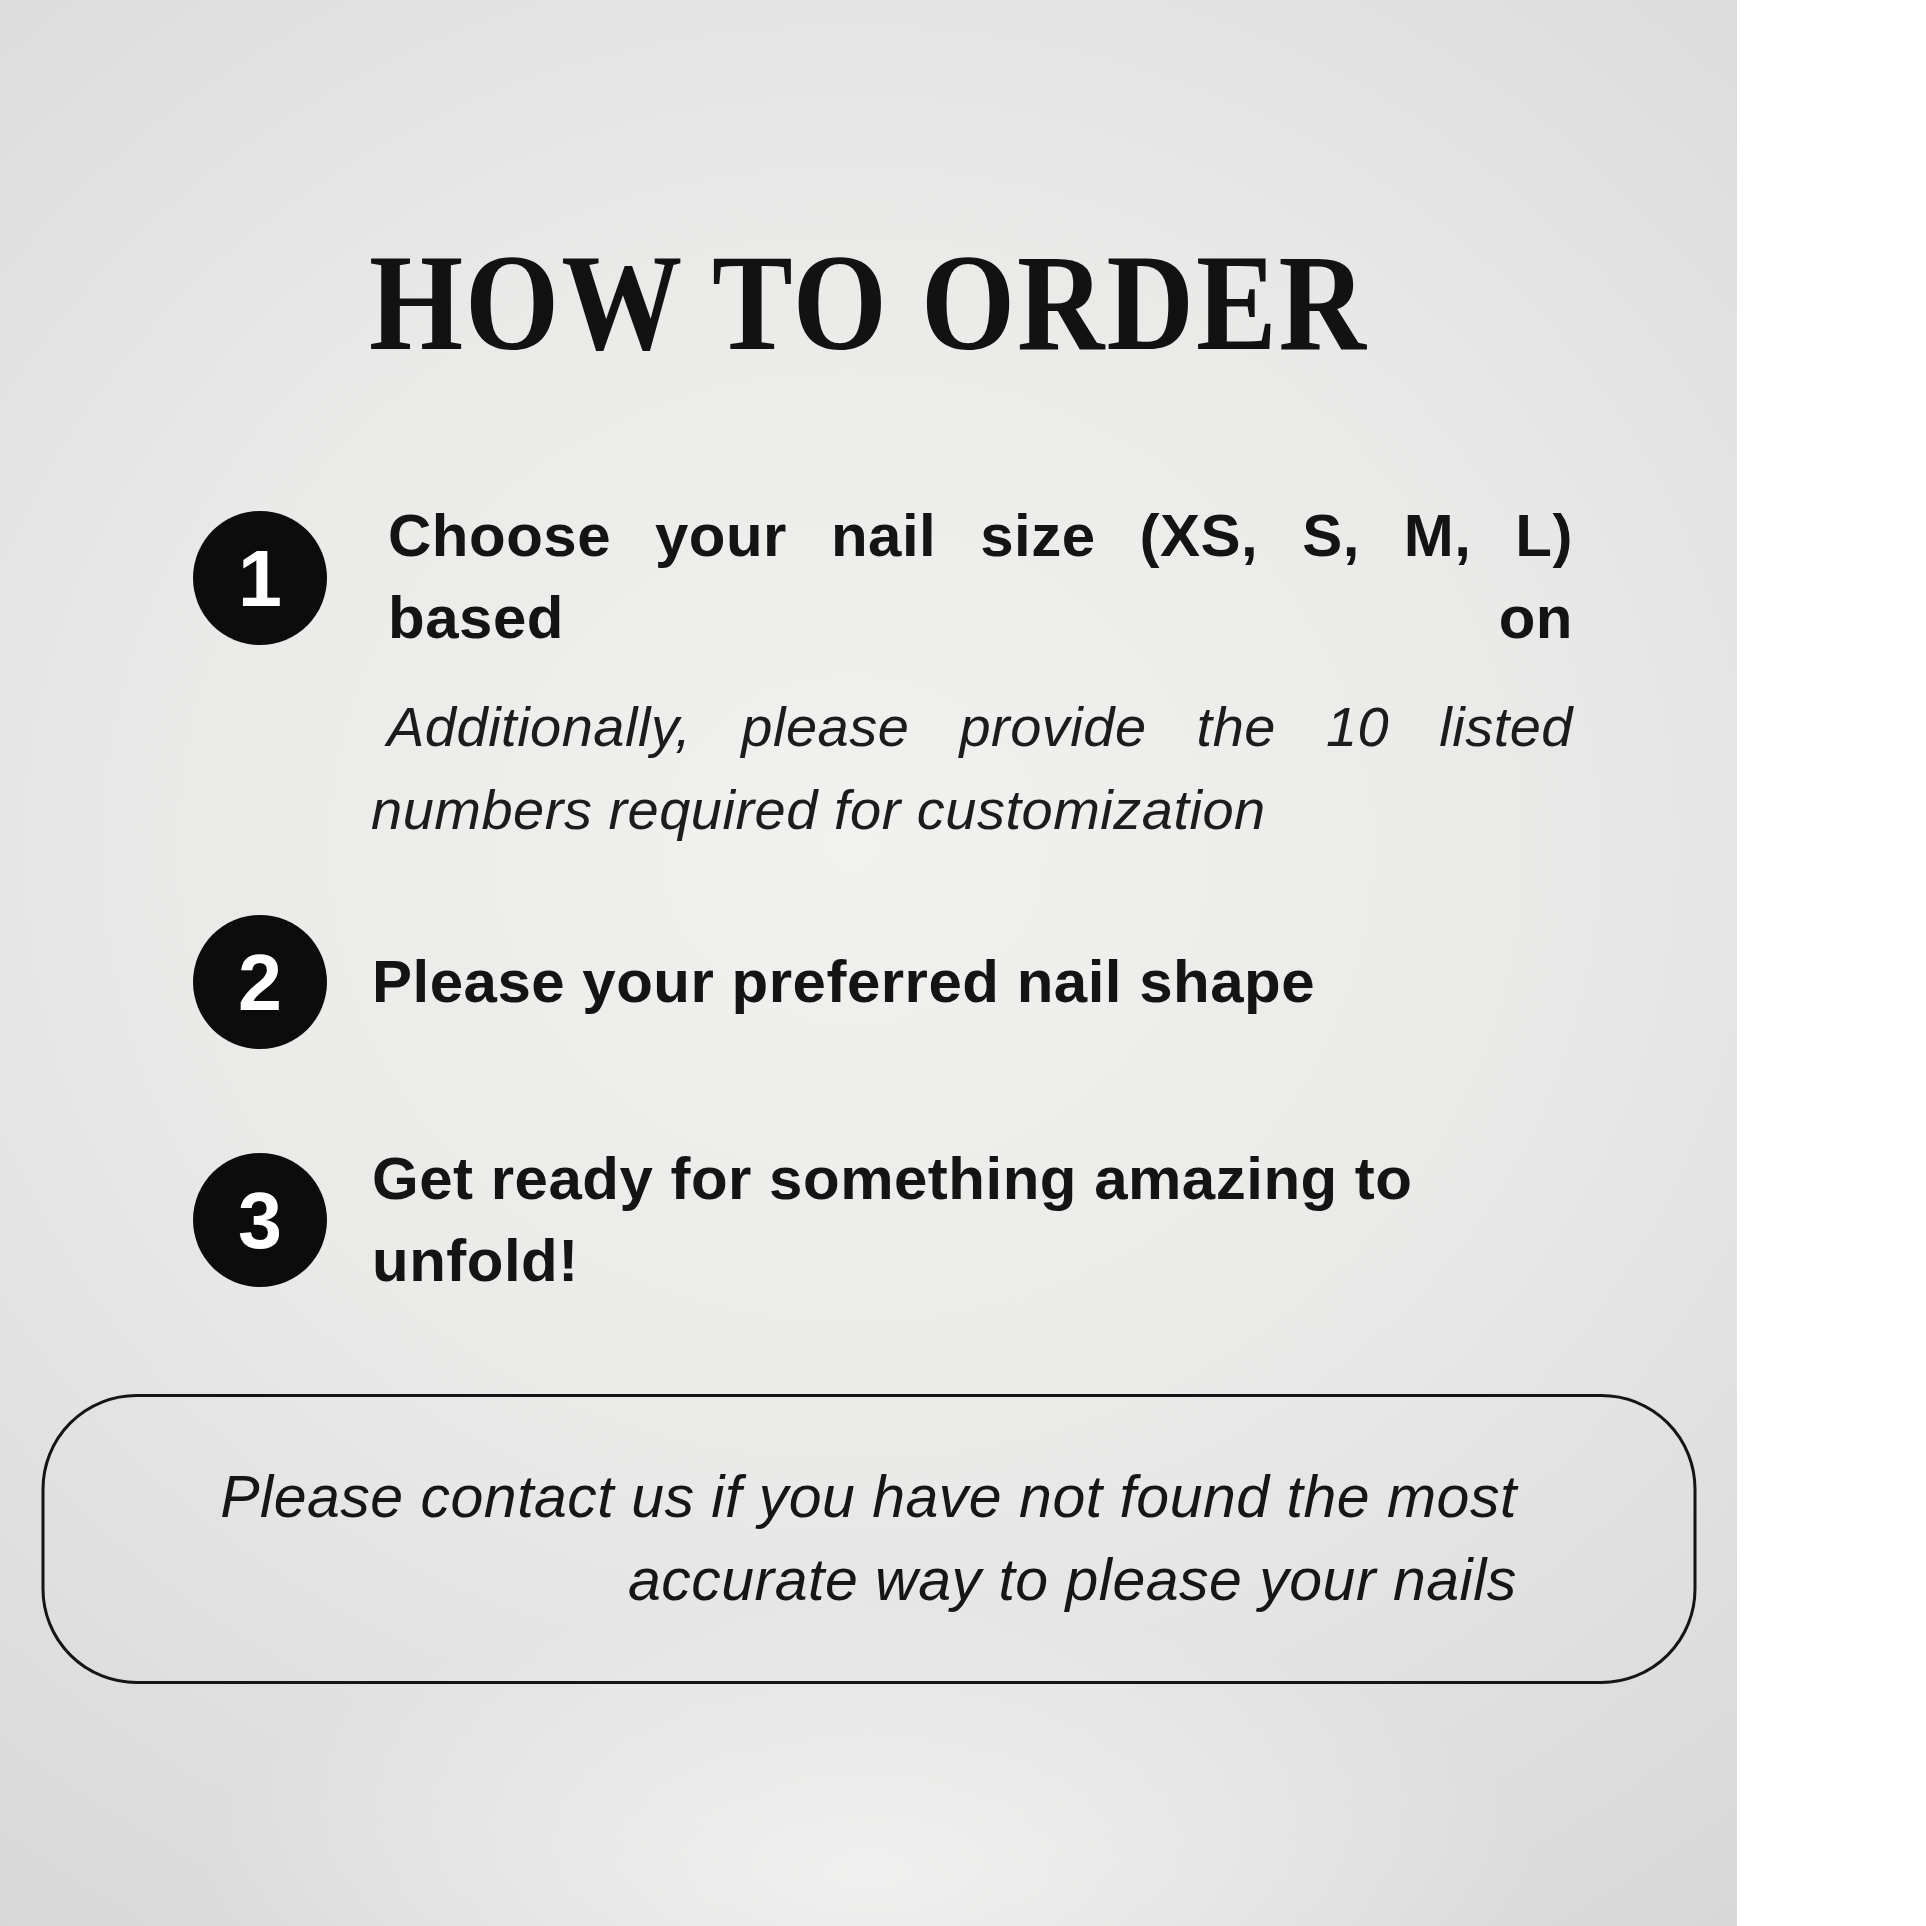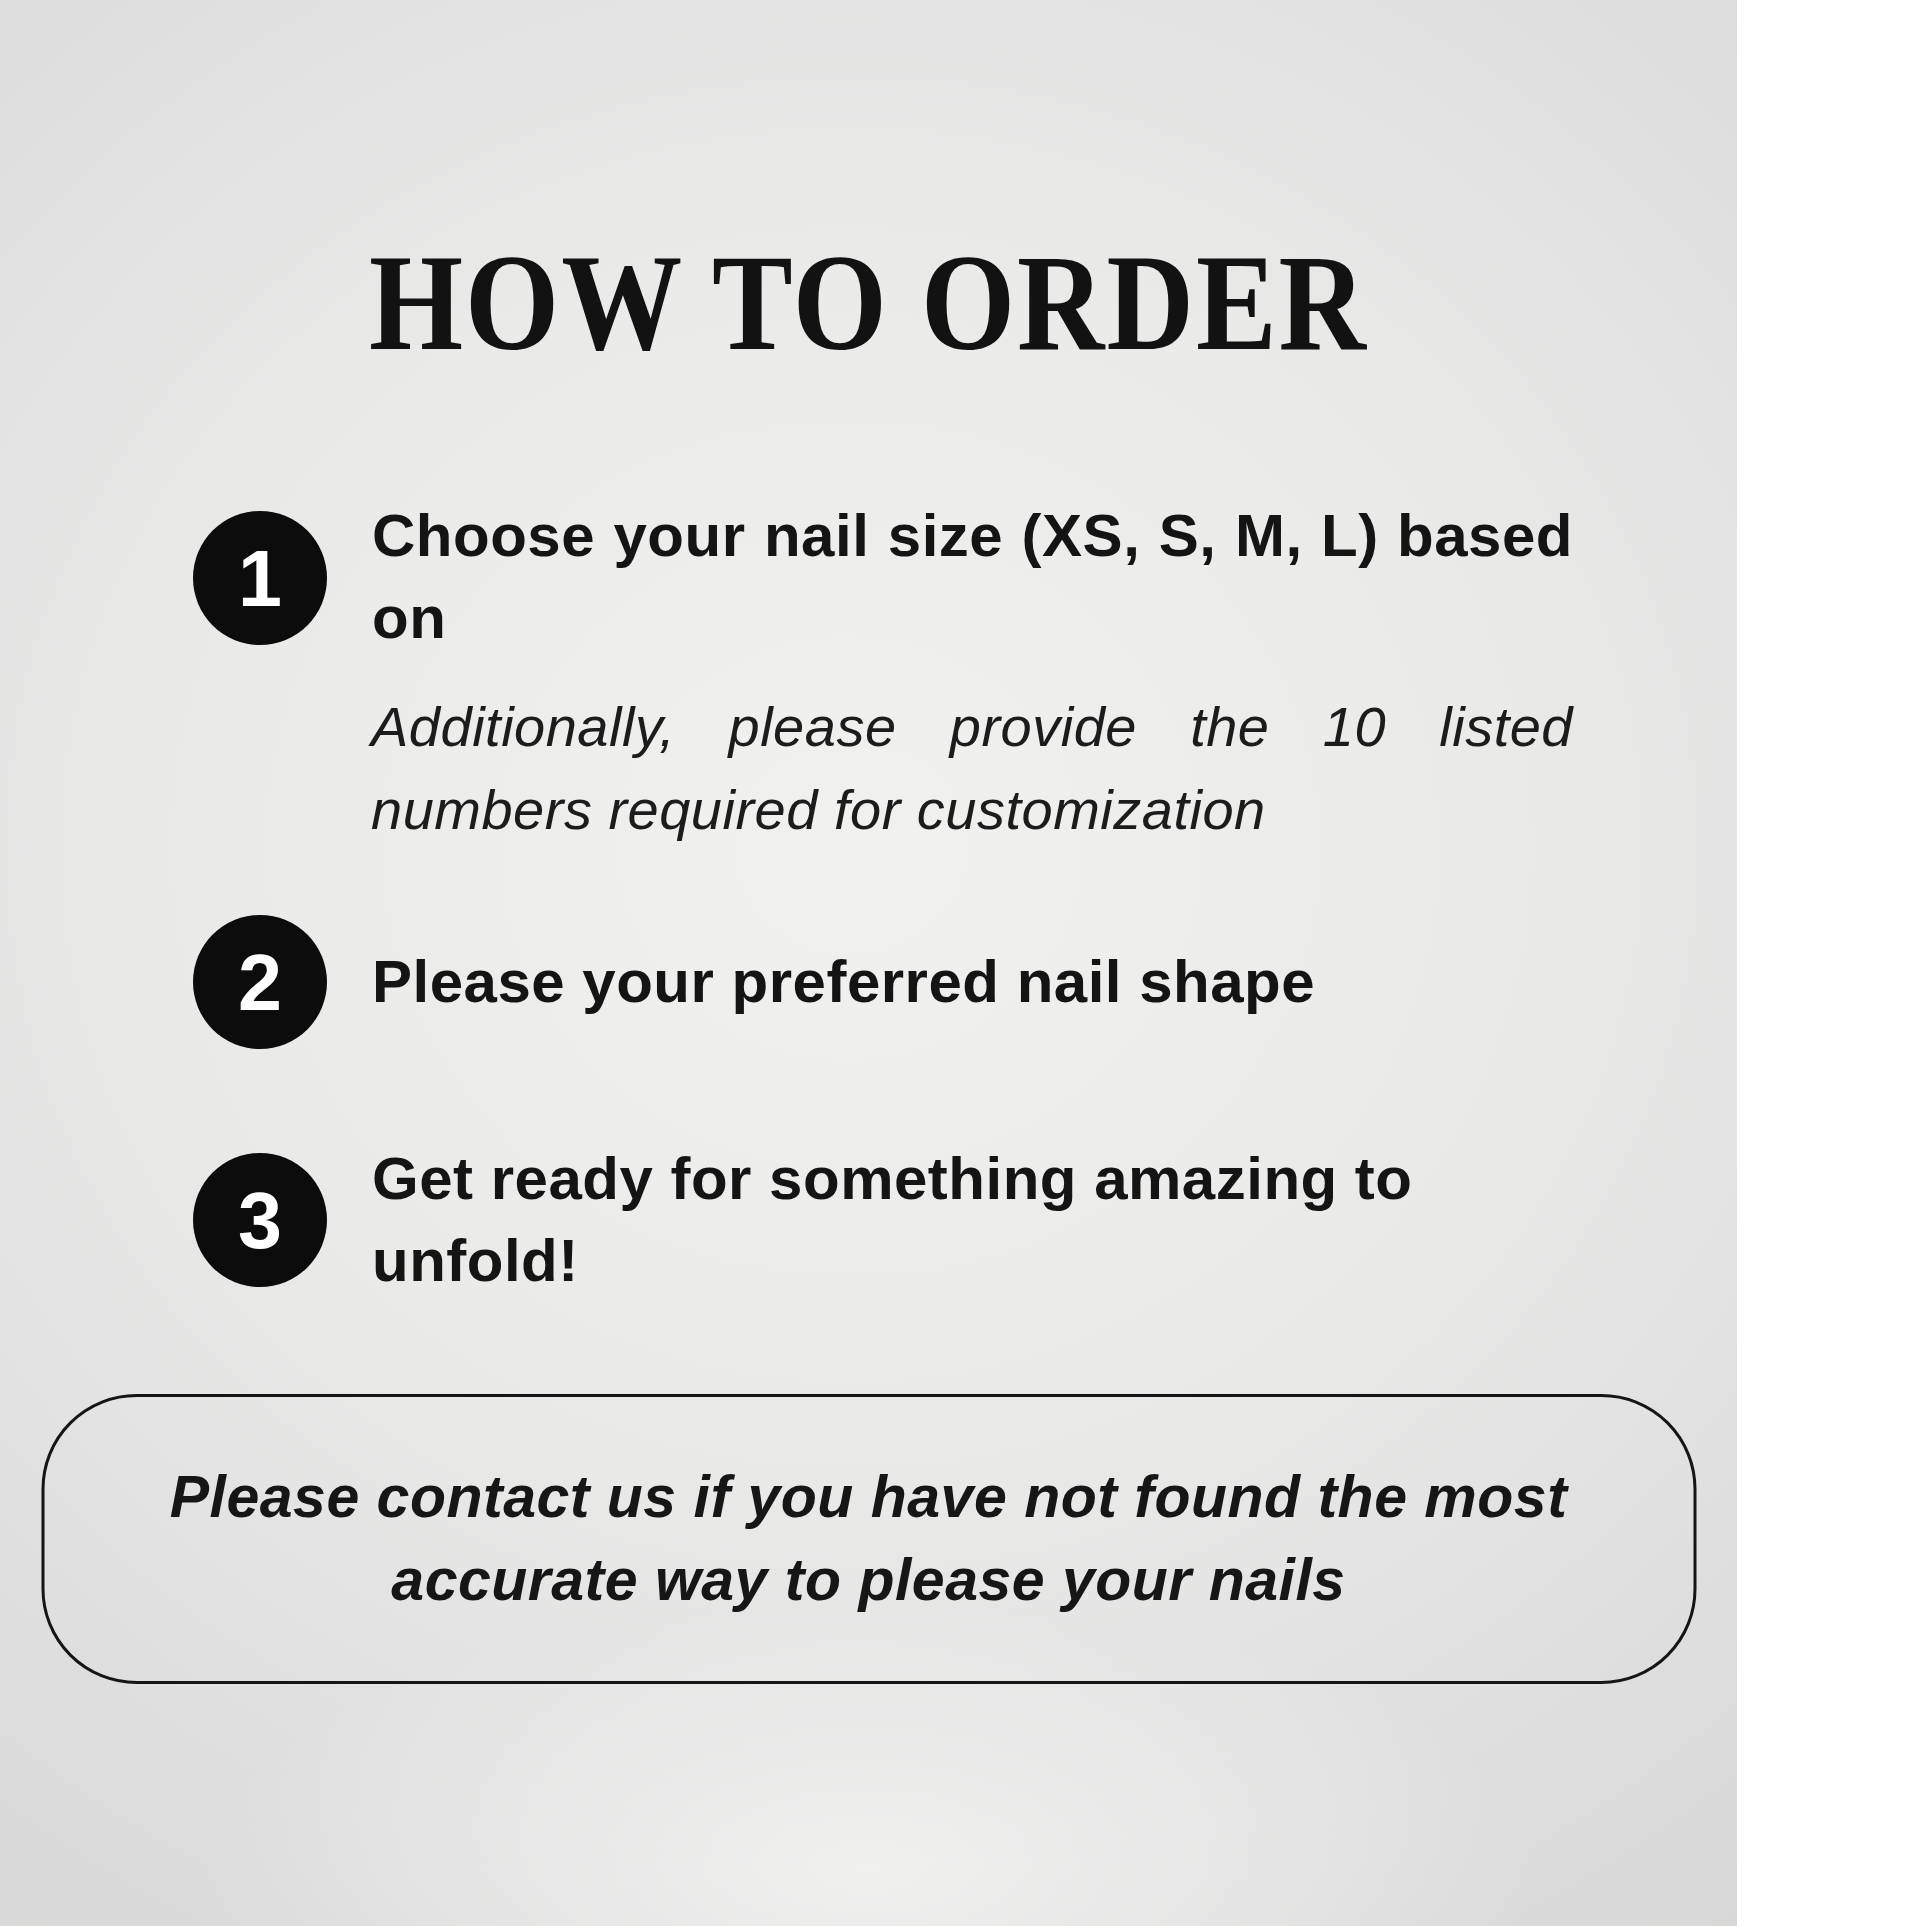--- a/index.html
+++ b/index.html
@@ -66,20 +66,21 @@
     flex: 1 1 auto;
     font-size: 60px;
     font-weight: 700;
     line-height: 82px;
     letter-spacing: 0.5px;
     color: #141414;
   }
   .jl {               
     text-align: justify;
     text-align-last: justify;
+    margin-left: 16px;
   }
   .step-1 { top: 495px; }
   .step-1 .badge { margin-top: 16px; }
   .step-2 { top: 915px; align-items: center; }
   .step-3 { top: 1138px; align-items: center; }
 
   
   .note {
     position: absolute;
     left: 371px;
@@ -105,25 +106,26 @@
     border: 3px solid #151515;
     border-radius: 95px;
     display: flex;
     align-items: center;
     justify-content: center;
     text-align: center;
   }
   .footer-text {
     margin: 0;
     font-size: 59px;
-    font-weight: 700;
+    font-weight: 400;
     font-style: italic;
     line-height: 83px;
     letter-spacing: 0.5px;
     color: #161616;
+    text-align: right;
   }
 </style>
 </head>
 <body>
 
 <div class="canvas">
 
   <div class="title-wrap">
     <h1 class="title">HOW TO ORDER</h1>
   </div>

